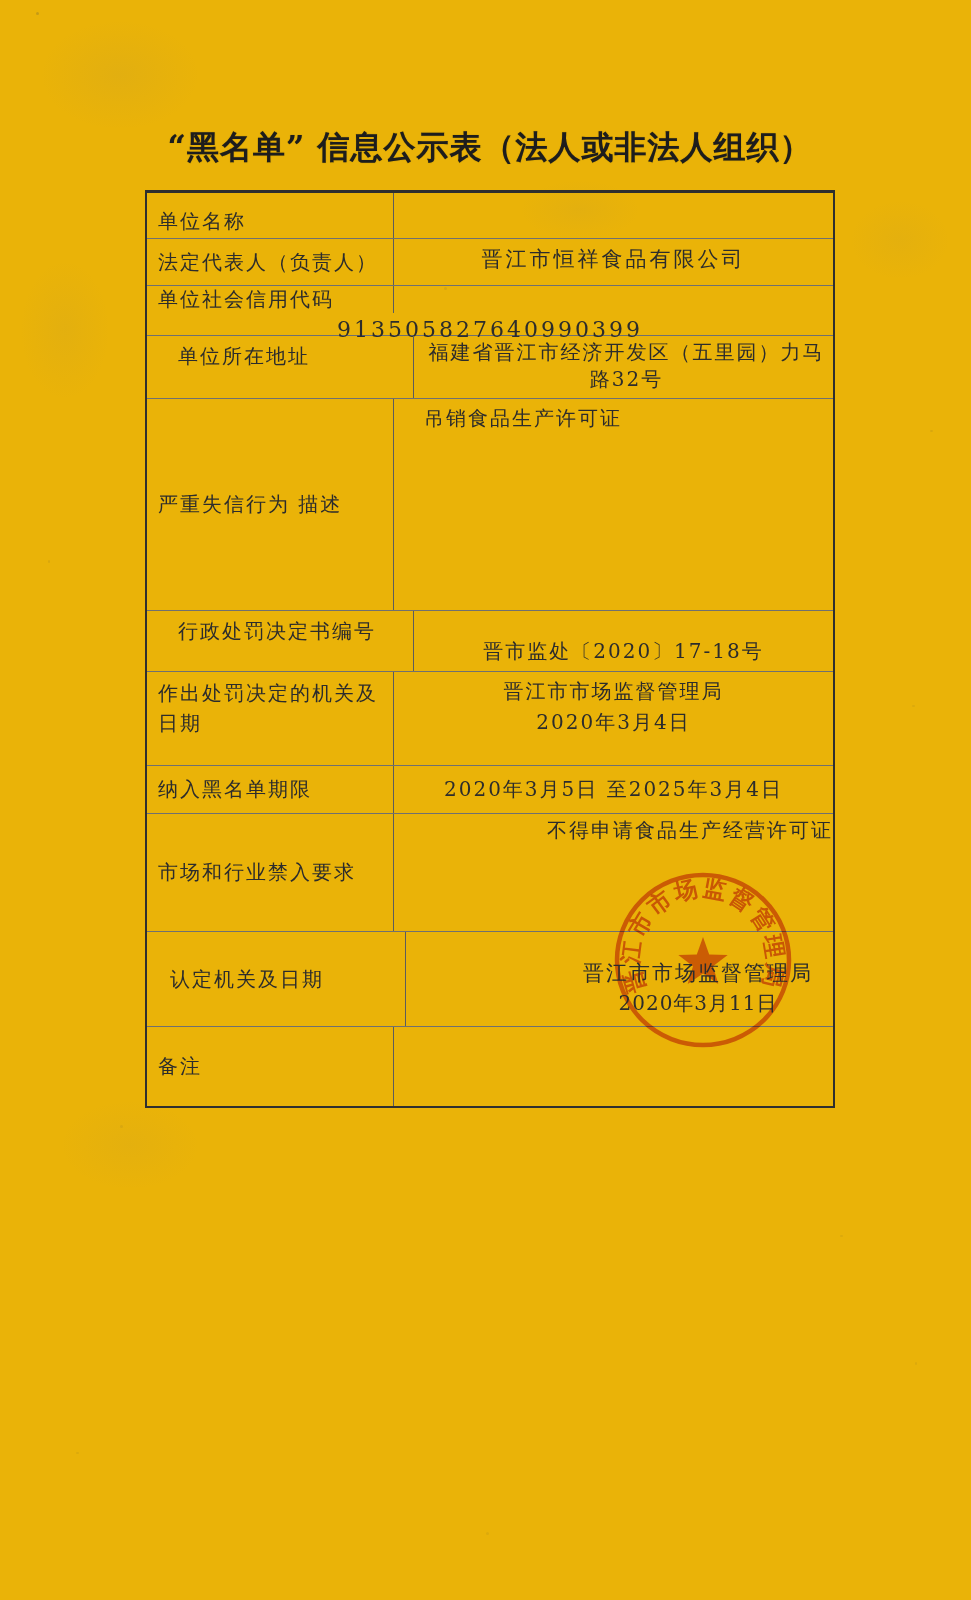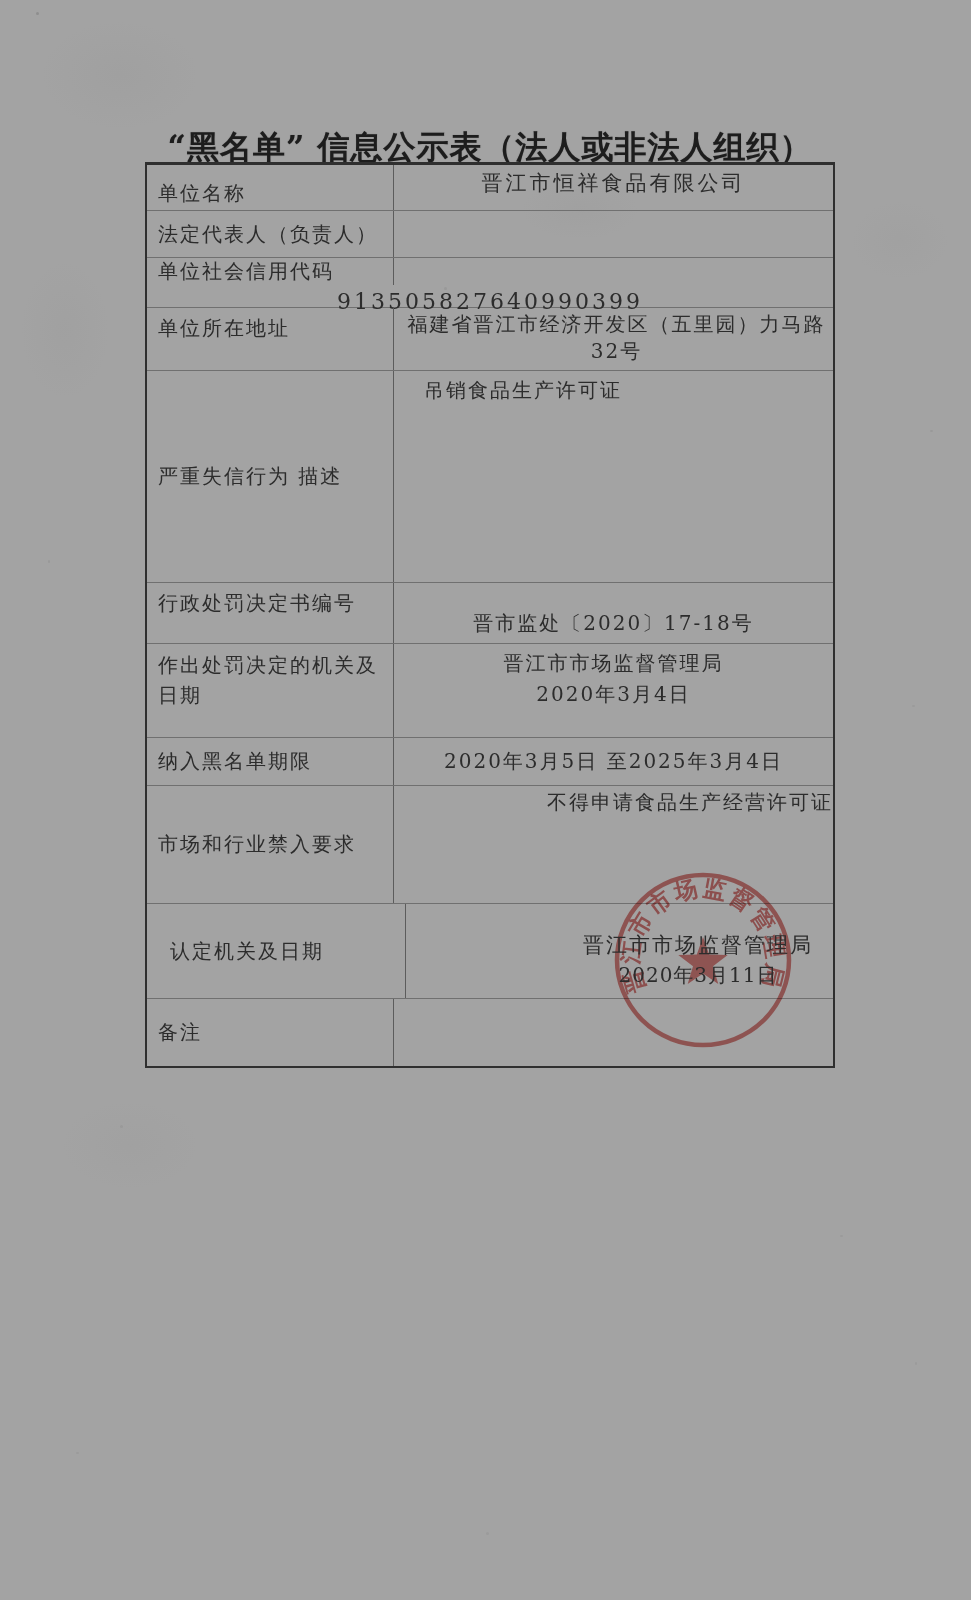--- a/index.html
+++ b/index.html
@@ -3,41 +3,41 @@
 <meta charset="utf-8">
 <style>
   * { margin:0; padding:0; box-sizing:border-box; }
   html,body { width:971px; height:1600px; }
   body {
     font-family: "DejaVu Serif", "Liberation Serif", serif;
     background:#ffffff;
   }
   .page {
     position:relative; width:971px; height:1600px;
-    background:#a3a3a3; overflow:hidden;
+    background:#eab308; overflow:hidden;
   }
   
   .smudge { position:absolute; border-radius:50%; pointer-events:none; }
   .sm1 { left:40px;  top:20px;   width:160px; height:110px; background:radial-gradient(closest-side, rgba(120,120,120,0.07), rgba(120,120,120,0)); }
   .sm2 { left:520px; top:180px;  width:120px; height:60px;  background:radial-gradient(closest-side, rgba(120,120,120,0.06), rgba(120,120,120,0)); }
   .sm3 { left:20px;  top:260px;  width:90px;  height:140px; background:radial-gradient(closest-side, rgba(120,120,120,0.06), rgba(120,120,120,0)); }
   .sm4 { left:850px; top:200px;  width:100px; height:80px;  background:radial-gradient(closest-side, rgba(120,120,120,0.05), rgba(120,120,120,0)); }
   .sm5 { left:60px;  top:1100px; width:140px; height:90px;  background:radial-gradient(closest-side, rgba(120,120,120,0.05), rgba(120,120,120,0)); }
   .speck { position:absolute; background:rgba(70,70,70,0.22); border-radius:50%; pointer-events:none; }
 
   .title {
     position:absolute; left:140px; top:126px; width:700px;
     text-align:center; font-size:32px; font-weight:700;
     letter-spacing:1px; color:#1d1d1d;
     text-shadow:0 0 1px rgba(0,0,0,0.35);
     white-space:nowrap;
   }
 
   .doc-table {
-    position:absolute; left:145px; top:162px; width:690px;
+    position:absolute; left:145px; top:190px; width:690px;
     border:2px solid #2f2f2f; border-top-width:3px;
     color:#2c2c2c;
   }
   .row { display:flex; border-top:1px solid #707070; }
   .row:first-child { border-top:none; }
   .cell { font-size:20px; letter-spacing:2px; }
   .lab {
     width:247px; border-right:1px solid #5c5c5c;
     padding-left:11px; display:flex; flex-direction:column;
   }
@@ -47,37 +47,37 @@
   .r1  { height:45px; }
   .r2  { height:47px; }
   .r3  { height:50px;flex-direction:column; }
   .r4  { height:63px; }
   .r5  { height:212px; }
   .r6  { height:61px; }
   .r7  { height:94px; }
   .r8  { height:48px; }
   .r9  { height:118px; }
   .r10 { height:95px;padding-left:12px; }
-  .r11 { height:68px; }
+  .r11 { height:80px; }
 
   
   .lab-bottom { justify-content:flex-end; padding-bottom:3px; }
   .lab-center { justify-content:center; }
-  .lab-top    { justify-content:flex-start; padding-top:7px; }
+  .lab-top    { justify-content:flex-start; padding-top:7px;margin-left:20px; }
   .lab-spread { justify-content:flex-start; padding-top:6px; white-space:pre-line; line-height:30px; }
 
   
   .val-top      { justify-content:flex-start; padding-top:4px; }
   .val-center   { justify-content:center; }
   .val-bottom   { justify-content:flex-end; padding-bottom:6px; }
   .val-topleft  { justify-content:flex-start; padding-top:6px; text-align:left; padding-left:30px; }
   .val-botleft  { justify-content:flex-end; padding-bottom:5px; text-align:center; padding-left:6px; }
   .val-topedge  { justify-content:flex-start; padding-top:3px; text-align:right; padding-left:3px; }
   .val-2line    { line-height:31px; }
-  .company-line { letter-spacing:3px; font-size:21px; }
+  .company-line { letter-spacing:3px; font-size:21px;margin-top:48px; }
   .code-line    { font-size:22px; letter-spacing:3px; }
 
   .stamp-block {
     margin-left:auto; margin-right:16px; margin-top:26px;
     text-align:center; line-height:30px; position:relative; z-index:6;
     padding-right:4px;
   }
   .stamp-block .l1 { font-size:21px; letter-spacing:2px; }
   .stamp-block .l2 { font-size:20px; letter-spacing:1px; }
 

